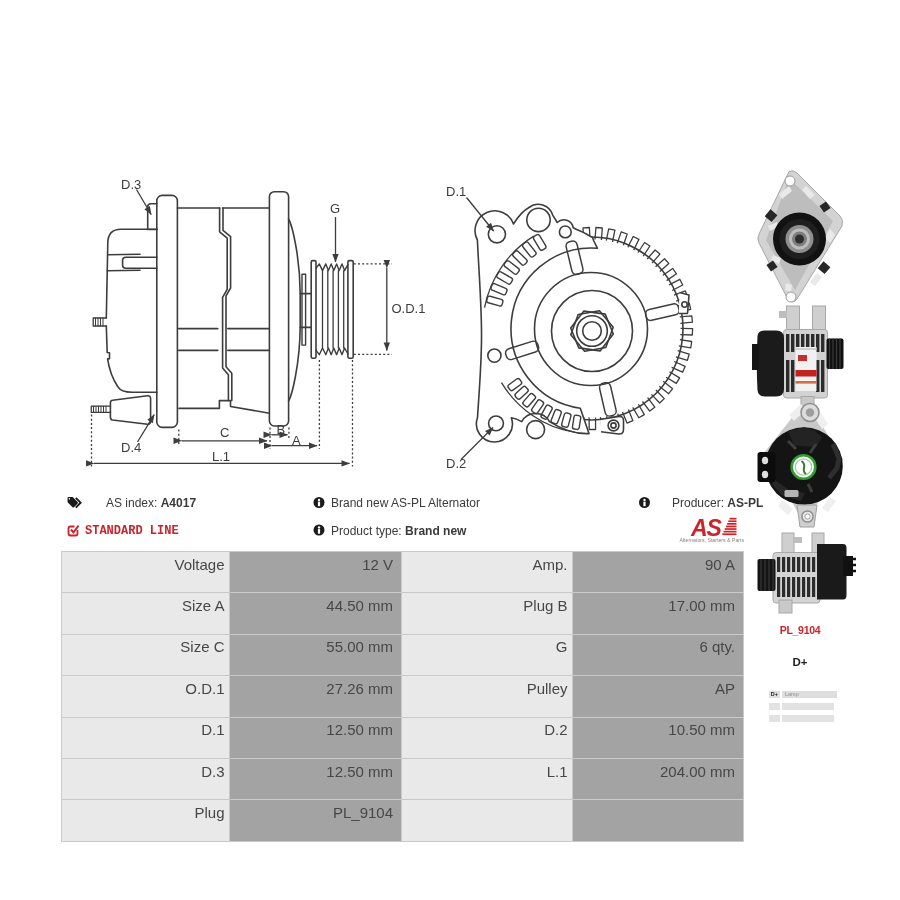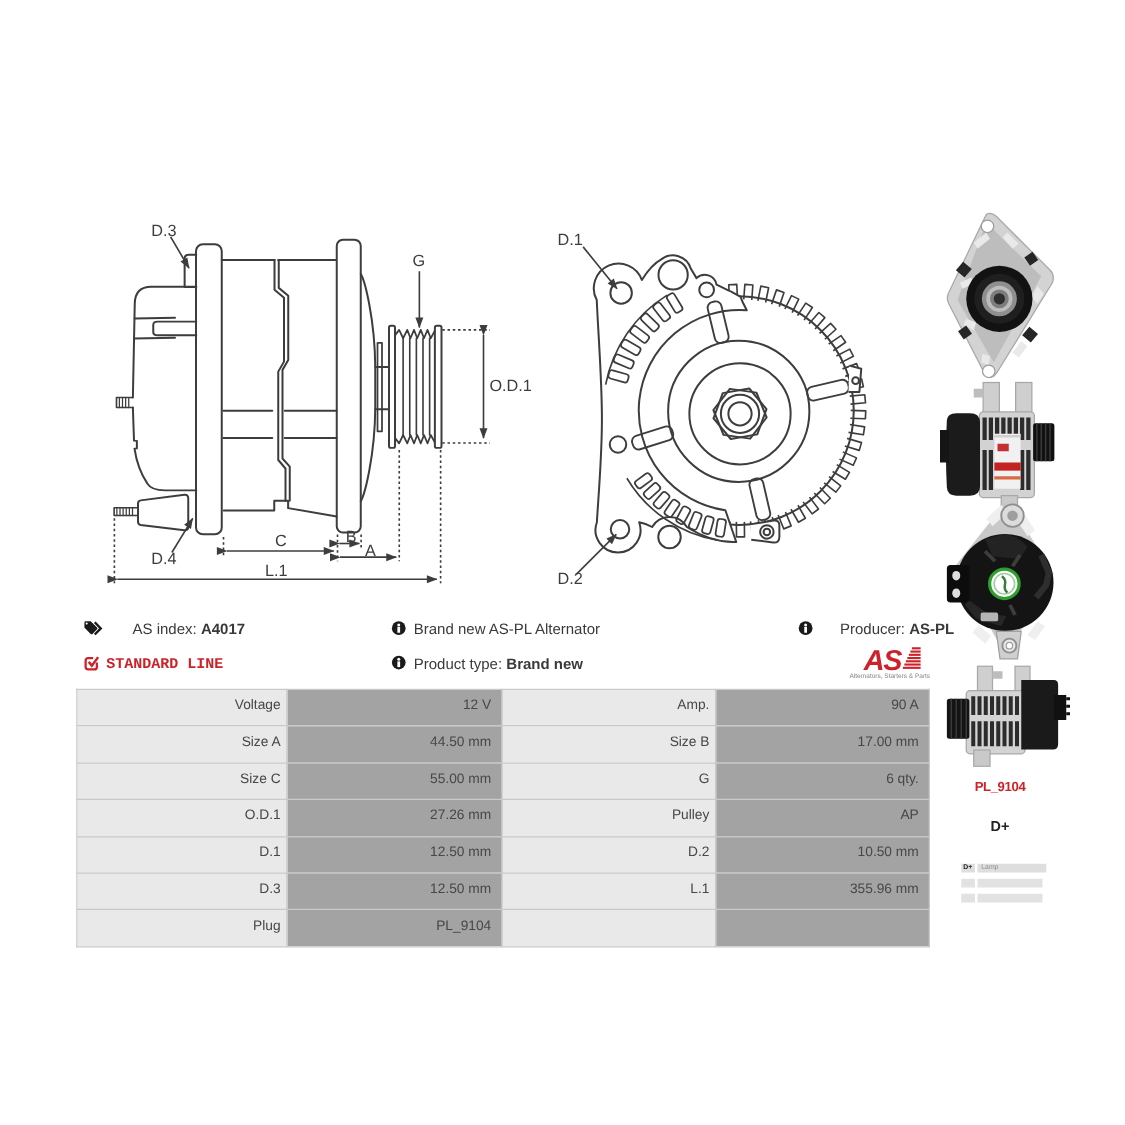--- a/index.html
+++ b/index.html
@@ -3,21 +3,21 @@
 <meta charset="utf-8">
 <style>
   html,body{margin:0;padding:0;background:#fff;}
   body{width:900px;height:900px;position:relative;font-family:"Liberation Sans",sans-serif;overflow:hidden;}
   .abs{position:absolute;}
   
   .inforow{position:absolute;font-size:12px;line-height:14px;color:#3a3a3a;white-space:nowrap;}
   .red{color:#cc2229;}
   
   table.spec{border-collapse:collapse;table-layout:fixed;}
-  table.spec td{border:1px solid #c9c9c9;font-size:11px;color:#474747;height:24.4px;padding:0 8px 4px 0;text-align:right;white-space:nowrap;}
+  table.spec td{border:1px solid #c9c9c9;font-size:15px;color:#474747;height:24.4px;padding:0 8px 16px 0;text-align:right;white-space:nowrap;}
   td.g{padding-right:4.5px !important;}
   td.g{background:#e9e9e9;}
   td.w{background:#a3a3a3;}
 </style>
 </head>
 <body>
 
 <svg class="abs" style="left:0;top:0" width="900" height="900" viewBox="0 0 900 900">
 <defs>
  <marker id="ar" markerWidth="10" markerHeight="8" refX="8.5" refY="4" orient="auto" markerUnits="userSpaceOnUse">
@@ -359,21 +359,21 @@
   <tbody>
         <tr>
           <td class="g">Voltage</td>
           <td class="w">12 V</td>
           <td class="g">Amp.</td>
           <td class="w">90 A</td>
         </tr>
   <tr>
           <td class="g">Size A</td>
           <td class="w">44.50 mm</td>
-          <td class="g">Size B</td>
+          <td class="g">Plug B</td>
           <td class="w">17.00 mm</td>
         </tr>
   <tr>
           <td class="g">Size C</td>
           <td class="w">55.00 mm</td>
           <td class="g">G</td>
           <td class="w">6 qty.</td>
         </tr>
   <tr>
           <td class="g">O.D.1</td>
@@ -384,21 +384,21 @@
   <tr>
           <td class="g">D.1</td>
           <td class="w">12.50 mm</td>
           <td class="g">D.2</td>
           <td class="w">10.50 mm</td>
         </tr>
   <tr>
           <td class="g">D.3</td>
           <td class="w">12.50 mm</td>
           <td class="g">L.1</td>
-          <td class="w">355.96 mm</td>
+          <td class="w">204.00 mm</td>
         </tr>
   <tr>
           <td class="g">Plug</td>
           <td class="w">PL_9104</td>
           <td class="g"></td>
           <td class="w"></td>
         </tr>
 </tbody>
     </table>
 </div>

